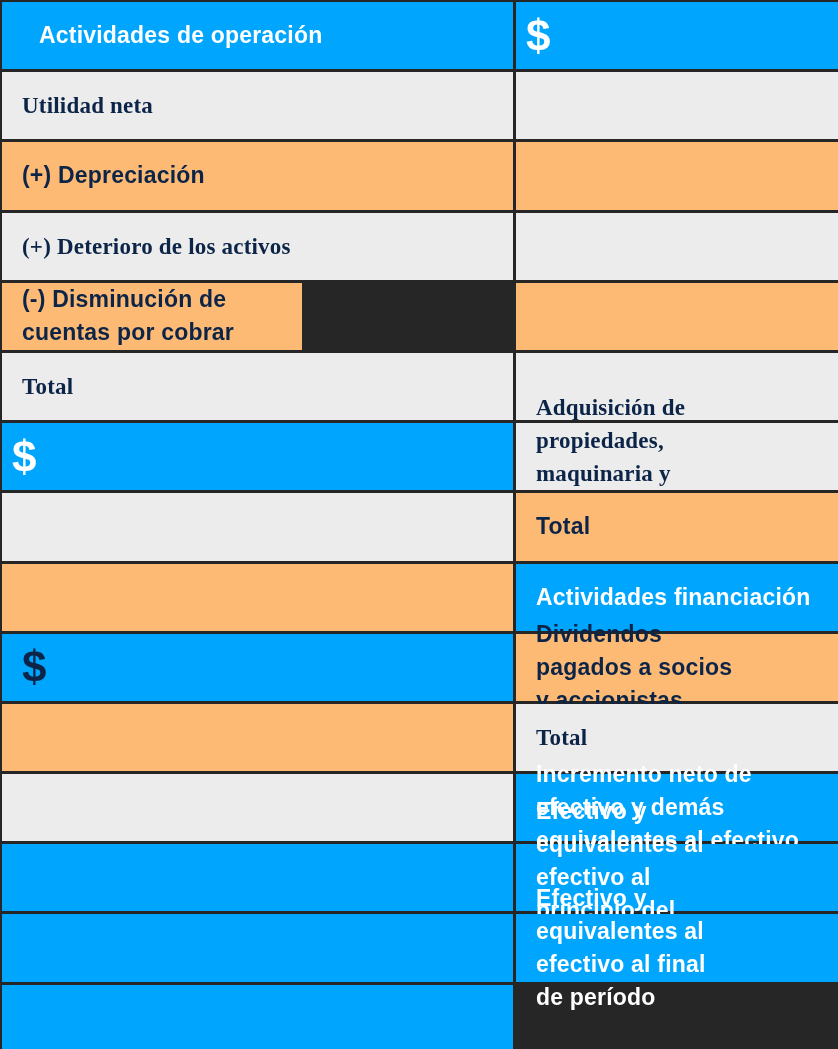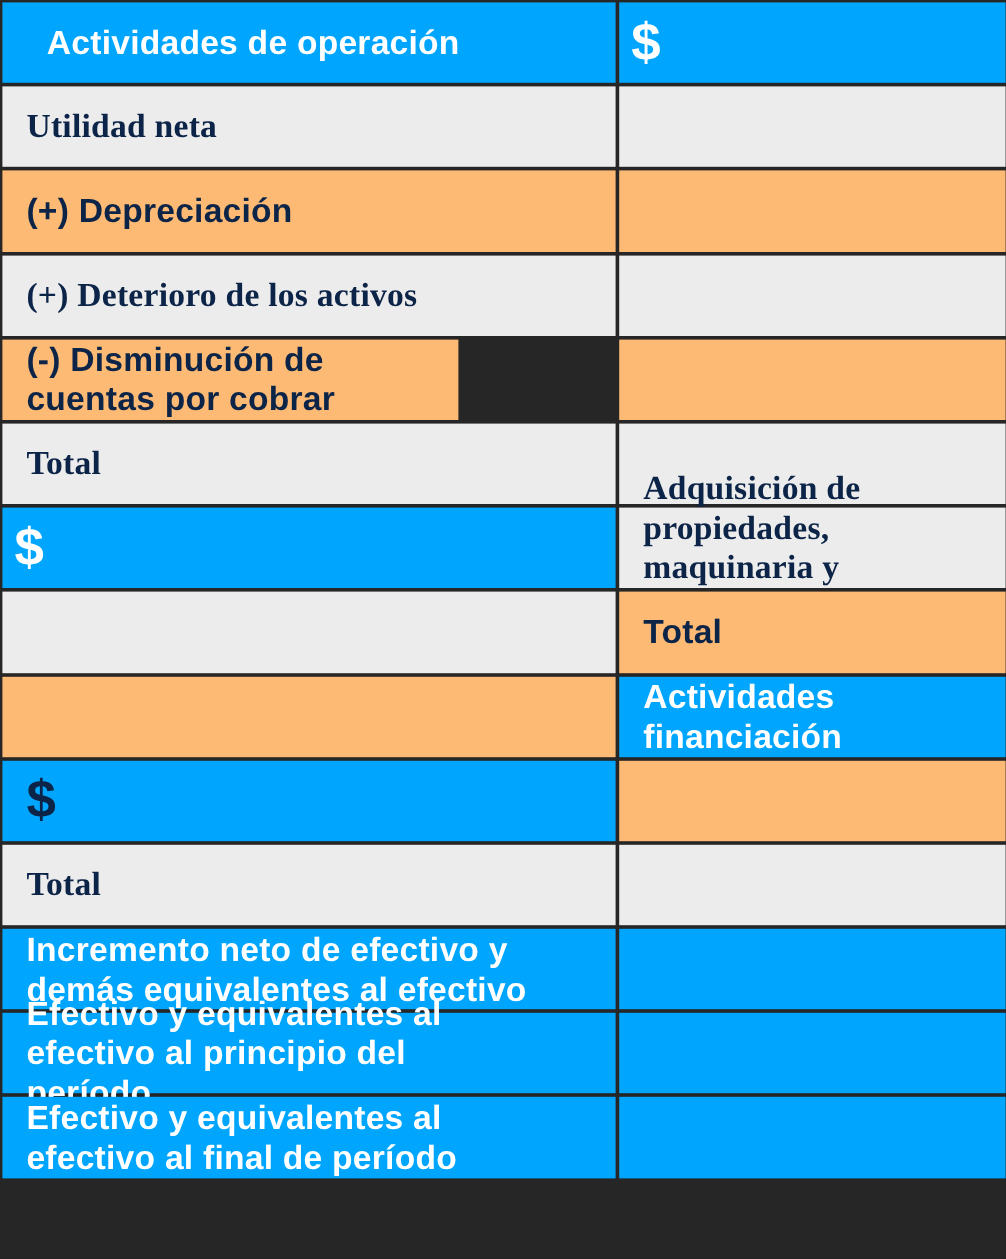--- a/index.html
+++ b/index.html
@@ -8,21 +8,21 @@
     position:absolute; left:0; top:0; width:838px; height:1049px;
     background:#262626;
     display:grid;
     grid-template-columns: 511px 322px;
     grid-template-rows: repeat(15, 67.2px);
     column-gap:3px; row-gap:3px;
     padding:2px 2px 2px 2px;
     box-sizing:border-box;
   }
   .cell { display:flex; align-items:center; box-sizing:border-box; }
-  .label { padding-left:20px; font-weight:bold; font-size:28px; line-height:33px; color:#0c2447; letter-spacing:0.2px; }
+  .label { padding-left:20px; font-weight:bold; font-size:23px; line-height:33px; color:#0c2447; letter-spacing:0.2px; }
   .blue { background:#00a6fe; }
   .grey { background:#ececec;font-family:Liberation Serif, serif; }
   .white { background:#fdba74; }
   .blue.label { color:#ffffff; }
   .label.indent { padding-left:37px; }
   .dollar { font-weight:bold; font-size:44px; line-height:44px; padding-left:10px; }
   .dollar.w { color:#ffffff; }
   .dollar.d { color:#0c2447; padding-left:20px; }
 </style>
 </head>
@@ -36,41 +36,42 @@
 
   <div class="cell grey label">Utilidad neta</div>
   <div class="cell grey"></div>
 
   <div class="cell white label">(+) Depreciación</div>
   <div class="cell white"></div>
 
   <div class="cell grey label">(+) Deterioro de los activos</div>
   <div class="cell grey"></div>
 
-  <div class="cell white label" style="width:380px">(-) Disminución de cuentas por cobrar</div>
+  <div class="cell white label" style="width:300px">(-) Disminución de cuentas por cobrar</div>
   <div class="cell white"></div>
 
   <div class="cell grey label">Total</div>
   <div class="cell grey"></div>
 
   <div class="cell blue">
       <span class="dollar w">$</span>
     </div>
 
   <div class="cell grey label" style="padding-right:100px">Adquisición de propiedades, maquinaria y equipo</div>
   <div class="cell grey"></div>
 
   <div class="cell white label">Total</div>
   <div class="cell white"></div>
 
   <div class="cell blue label">Actividades financiación</div>
   <div class="cell blue">
       <span class="dollar d">$</span>
     </div>
 
+  <div class="cell white label" style="padding-right:100px">Dividendos pagados a socios y accionistas</div>
   <div class="cell white"></div>
 
   <div class="cell grey label">Total</div>
   <div class="cell grey"></div>
 
   <div class="cell blue label" style="">Incremento neto de efectivo y demás equivalentes al efectivo</div>
   <div class="cell blue"></div>
 
   <div class="cell blue label" style="padding-right:92px">Efectivo y equivalentes al efectivo al principio del período</div>
   <div class="cell blue"></div>

